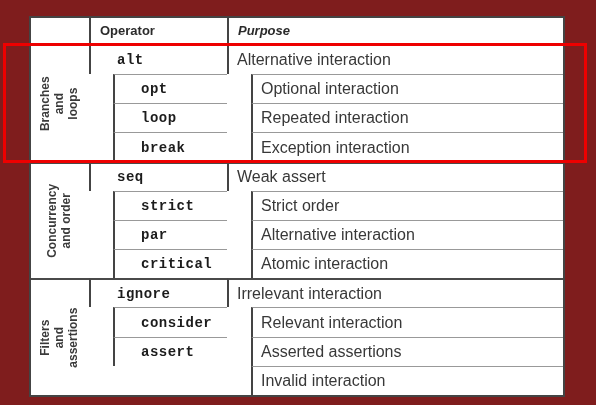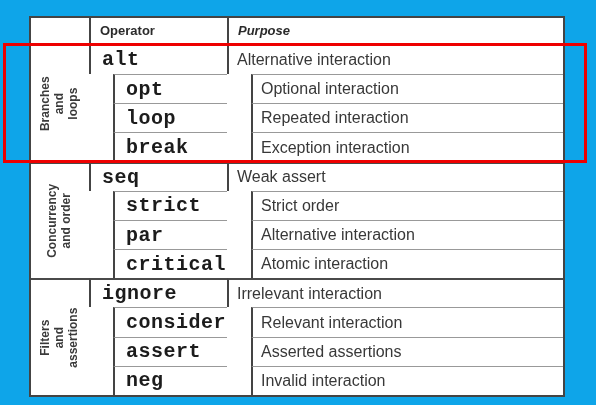--- a/index.html
+++ b/index.html
@@ -1,35 +1,35 @@
 <!DOCTYPE html>
 <html><head>
 <meta charset="utf-8">
 <style>
   html, body { margin:0; padding:0; background:#ffffff; }
   .canvas {
-    position:relative; width:596px; height:405px; background:#0ea5e9;
+    position:relative; width:596px; height:405px; background:#7f1d1d;
     font-family:"Liberation Sans", sans-serif; overflow:hidden;
   }
   .tbl {
     position:absolute; left:29px; top:16px; width:536px; height:381px;
     box-sizing:border-box; border:2px solid #444444; background:#ffffff;
     display:grid;
     grid-template-columns:58px 138px 1fr;
     grid-template-rows:27px repeat(12, 1fr);
   }
   .cell { display:flex; align-items:center; box-sizing:border-box; overflow:hidden; }
   .hdr {
     font-weight:bold; font-size:13px; color:#2b2b2b;
     border-bottom:2px solid #444444; padding-left:9px;
   }
   .op {
     font-family:"Liberation Mono","DejaVu Sans Mono",monospace;
-    font-weight:bold; font-size:20px; color:#1c1c1c;
-    border-left:2px solid #444444; padding-left:11px; letter-spacing:0.5px;
+    font-weight:bold; font-size:14px; color:#1c1c1c;
+    border-left:2px solid #444444; padding-left:26px; letter-spacing:0.5px;
   }
   .pu {
     font-size:16px; color:#383838;
     border-left:2px solid #444444; padding-left:8px;
   }
   .sep  { border-top:1px solid #999999;margin-left:24px; }
   .gsep { border-top:2px solid #4a4a4a; }
   .glabel { grid-column:1; display:flex; align-items:center; justify-content:center; }
   .glabel .rot {
     transform:rotate(-90deg); white-space:pre-line; text-align:center;
@@ -85,20 +85,19 @@
     <div class="cell glabel gsep span4c">
       <div class="rot">Filters and
 assertions</div>
     </div>
     <div class="cell op gsep c2 r10">ignore</div>
     <div class="cell pu gsep c3 r10">Irrelevant interaction</div>
     <div class="cell op sep c2 r11">consider</div>
     <div class="cell pu sep c3 r11">Relevant interaction</div>
     <div class="cell op sep c2 r12">assert</div>
     <div class="cell pu sep c3 r12">Asserted assertions</div>
-    <div class="cell op sep c2 r13">neg</div>
     <div class="cell pu sep c3 r13">Invalid interaction</div>
 
   </div>
 
   <div class="highlight"></div>
 
 </div>
 
 </body></html>

